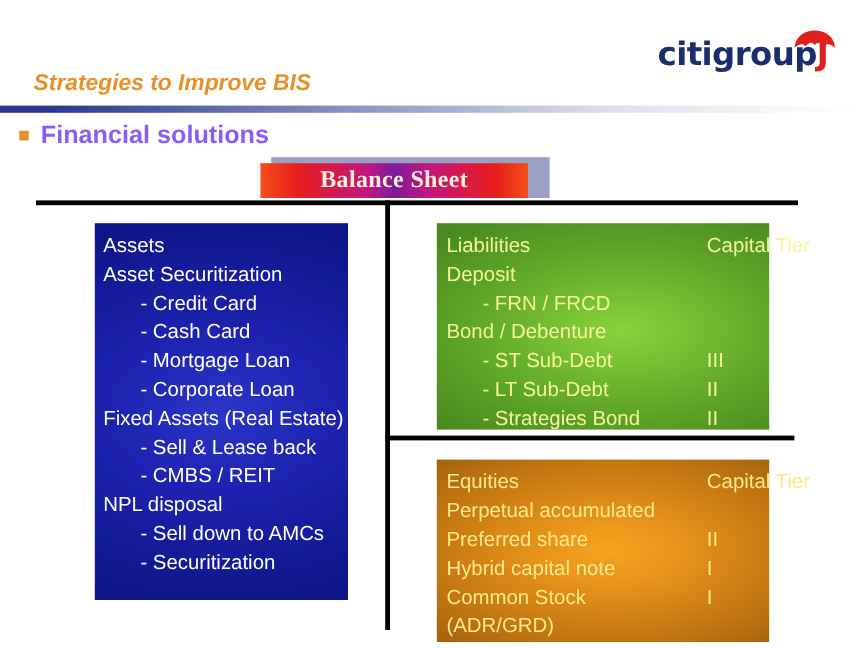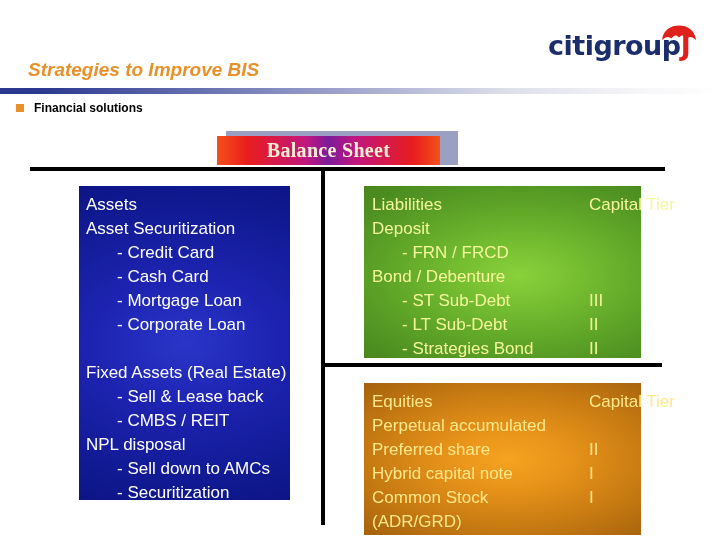--- a/index.html
+++ b/index.html
@@ -76,23 +76,23 @@
     align-items: center;
   }
   #bullet-marker {
     width: 8px;
     height: 8px;
     background: #e8912b;
     margin-right: 10px;
     flex: 0 0 auto;
   }
   #bullet-text {
-    font-size: 12px;
+    font-size: 21px;
     font-weight: bold;
-    color: #000000;
+    color: #8b5cf6;
     white-space: nowrap;
   }
 
   
   #banner-shadow {
     position: absolute;
     left: 226px;
     top: 131px;
     width: 232px;
     height: 34px;
@@ -261,21 +261,21 @@
     </div>
     <div class="row indent" style="padding-left: 0px;">
       <span class="label" style="left: 38px;">- Cash Card</span>
     </div>
     <div class="row indent" style="padding-left: 0px;">
       <span class="label" style="left: 38px;">- Mortgage Loan</span>
     </div>
     <div class="row indent" style="padding-left: 0px;">
       <span class="label" style="left: 38px;">- Corporate Loan</span>
     </div>
-    <div class="row" style="padding-left: 0px; margin-top: 24px;">
+    <div class="row" style="padding-left: 0px;">
       <span class="label" style="left: 7px;">Fixed Assets (Real Estate)</span>
     </div>
     <div class="row indent" style="padding-left: 0px;">
       <span class="label" style="left: 38px;">- Sell &amp; Lease back</span>
     </div>
     <div class="row indent" style="padding-left: 0px;">
       <span class="label" style="left: 38px;">- CMBS / REIT</span>
     </div>
     <div class="row" style="padding-left: 0px;">
       <span class="label" style="left: 7px;">NPL disposal</span>

